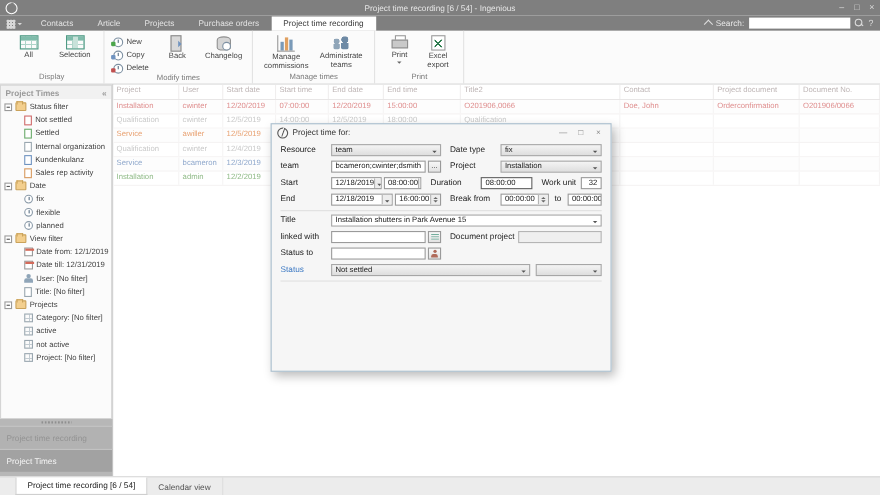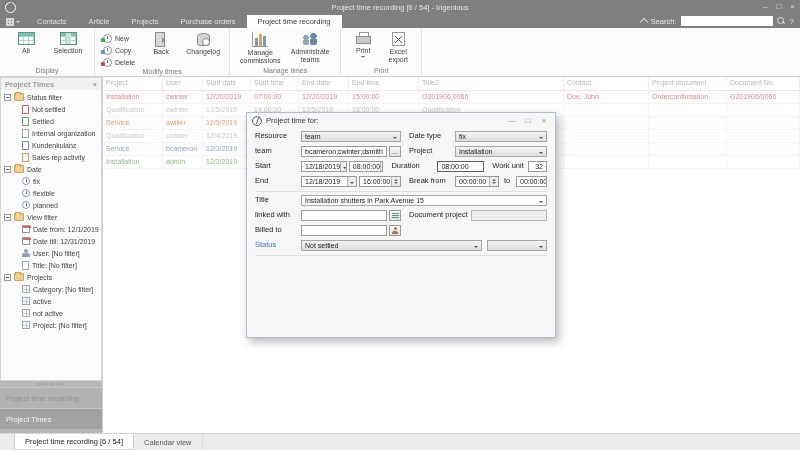--- a/index.html
+++ b/index.html
@@ -576,21 +576,21 @@
           </span>
         <span class="mini">
             <span class="ilist"></span>
           </span>
         <span class="dlab2" style="width:62px">Document project</span>
         <span class="inp dis" style="flex:1">
           <span></span>
           </span>
       </div>
       <div class="drow">
-        <span class="dlab">Billed to</span>
+        <span class="dlab">Status to</span>
         <span class="inp" style="width:86px">
           <span></span>
           </span>
         <span class="mini">
             <span class="iuser"></span>
           </span>
       </div>
       <div class="drow">
         <span class="dlab blue">Status</span>
         <span class="dd" style="flex:1">

